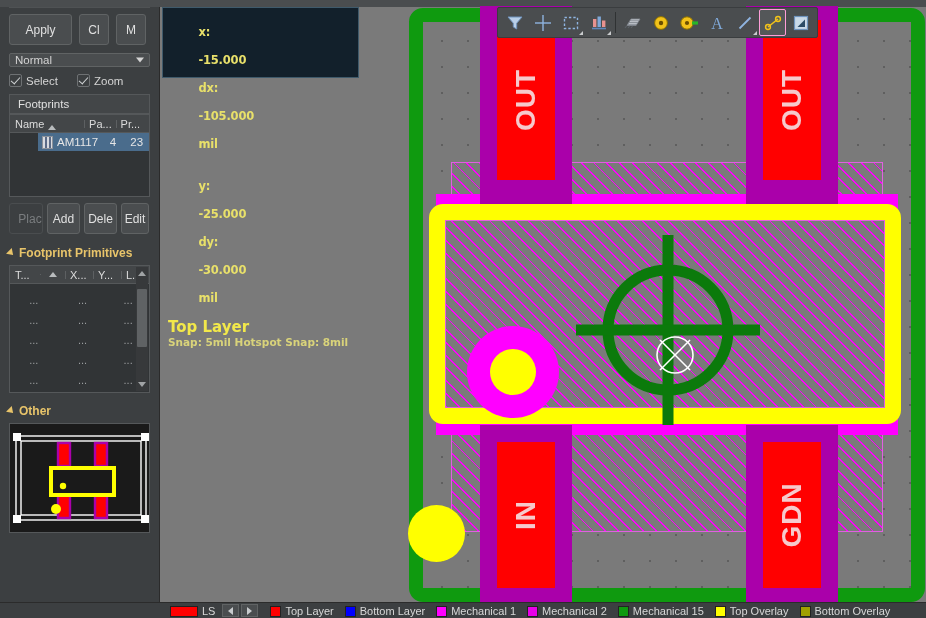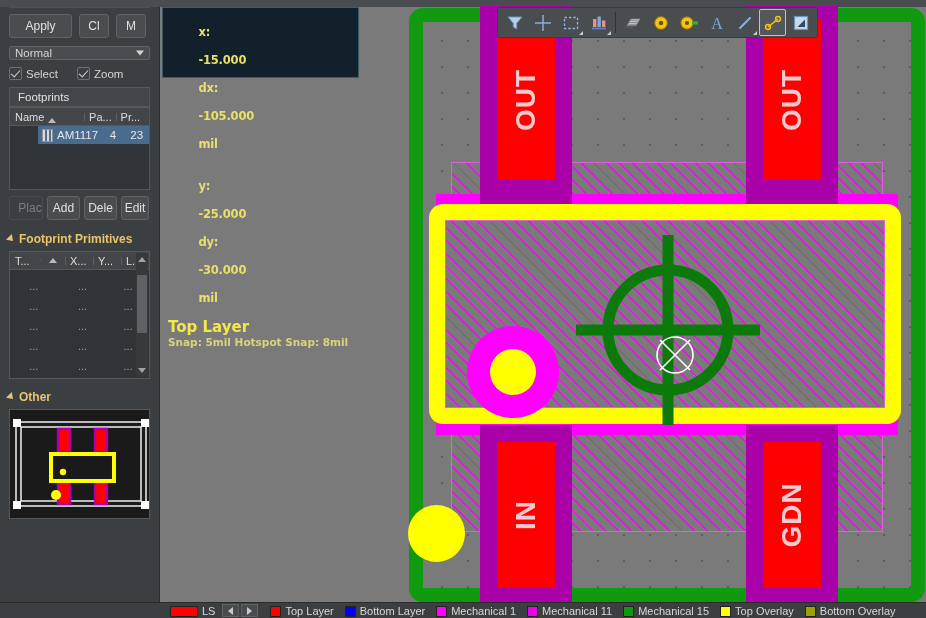--- a/index.html
+++ b/index.html
@@ -24,21 +24,21 @@
   .combo { position:relative; background:#2b2b2b; border:1px solid #5a5d5f;
     height:21px; border-radius:2px; color:#d4d4d4; font-size:11.5px;
     display:flex; align-items:center; padding:0 18px 0 5px; }
   .combo .caret { position:absolute; right:5px; top:50%; transform:translateY(-50%);
     width:0; height:0; border-left:4px solid transparent; border-right:4px solid transparent;
     border-top:5px solid #d4d4d4; }
 
   .sep { height:1px; background:#4f5254; margin:7px 9px 6px 9px; }
 
   .btn { background:#4a4d4f; border:1px solid #606364; border-radius:3px;
-    color:#e0e0e0; font-size:12px; height:24px; display:flex; align-items:center;
+    color:#e0e0e0; font-size:12px; height:31px; display:flex; align-items:center;
     justify-content:center; cursor:pointer; overflow:hidden; white-space:nowrap; }
   .btn.disabled { color:#7a7d7f; background:#3c3f41; border-color:#4a4d4f; }
 
   .combo2 { background:#4a4d4f; border:1px solid #606364; height:14px; }
 
   .chk { display:flex; align-items:center; gap:4px; color:#d4d4d4; font-size:11.5px; }
   .chkbox { width:13px; height:13px; background:#3c3f41; border:1px solid #6e7173;
     border-radius:2px; position:relative; }
   .chkbox.on::after { content:""; position:absolute; left:3px; top:0px; width:4px; height:8px;
     border:solid #cfd2d4; border-width:0 1.6px 1.6px 0; transform:rotate(42deg); }
@@ -497,21 +497,21 @@
     <div class="bb-tab">
       <span class="sw" style="background:#0000ff;"></span>
       <span>Bottom Layer</span>
     </div>
     <div class="bb-tab">
       <span class="sw" style="background:#ff00ff;"></span>
       <span>Mechanical 1</span>
     </div>
     <div class="bb-tab">
       <span class="sw" style="background:#e800e8;"></span>
-      <span>Mechanical 11</span>
+      <span>Mechanical 2</span>
     </div>
     <div class="bb-tab">
       <span class="sw" style="background:#0f9a0f;"></span>
       <span>Mechanical 15</span>
     </div>
     <div class="bb-tab">
       <span class="sw" style="background:#ffff00;"></span>
       <span>Top Overlay</span>
     </div>
     <div class="bb-tab">

